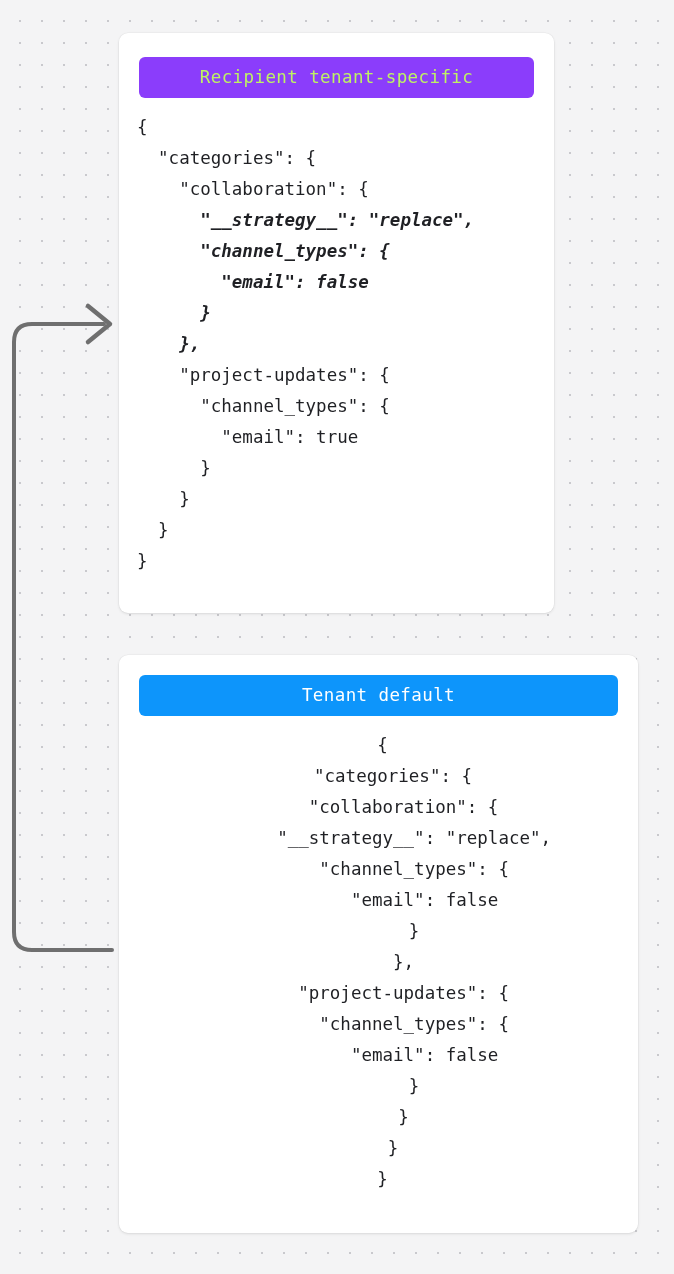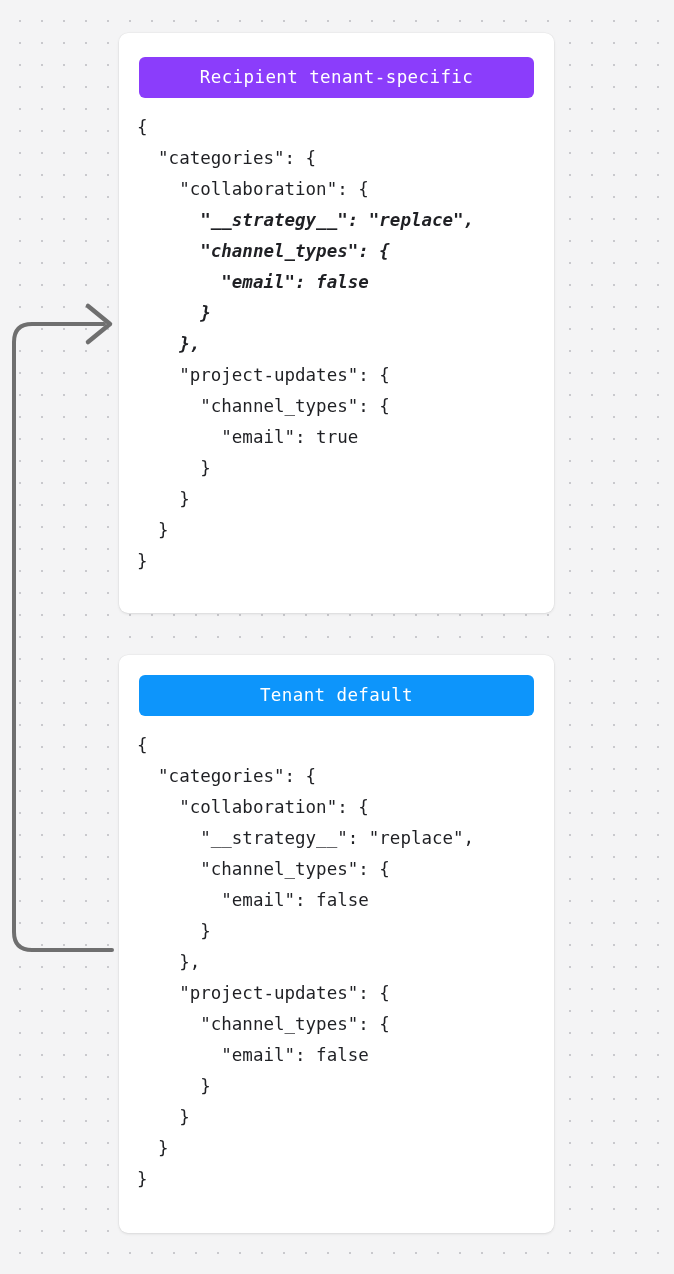--- a/index.html
+++ b/index.html
@@ -47,22 +47,23 @@
   }
   #card-recipient {
     left: 119px;
     top: 33px;
     width: 435px;
     height: 580px;
   }
   #card-tenant {
     left: 119px;
     top: 655px;
-    width: 435px;
+    width: 519px;
     height: 578px;
+    text-align: center;
   }
 
   .node-header {
     margin: 20px 20px 0 20px;
     height: 41px;
     border-radius: 6px;
     display: flex;
     align-items: center;
     justify-content: center;
     color: #ffffff;
@@ -99,21 +100,21 @@
 <body style="background-color: rgb(244, 244, 245);">
 
 <div id="flow-canvas">
 
   <svg id="connector-arrow" viewBox="0 0 130 700" width="130" height="700" fill="none" xmlns="http://www.w3.org/2000/svg">
     <path d="M 112 670 L 32 670 Q 14 670 14 652 L 14 62 Q 14 44 32 44 L 104 44" stroke="#6f6f6f" stroke-width="4" fill="none" stroke-linecap="round" stroke-linejoin="round"></path>
     <path d="M 88 26 L 110 44 L 88 62" stroke="#6f6f6f" stroke-width="4.5" fill="none" stroke-linecap="round" stroke-linejoin="round"></path>
   </svg>
 
   <div class="node-card" id="card-recipient">
-    <div class="node-header" id="header-recipient" style="background: rgb(139, 61, 251); color: #ffffff; margin-top: 24px;">Recipient tenant-specific</div>
+    <div class="node-header" id="header-recipient" style="background: rgb(139, 61, 251); color: #bef264; margin-top: 24px;">Recipient tenant-specific</div>
     <div class="node-body" id="body-recipient"><span class="code-line">{</span><span class="code-line">  "categories": {</span><span class="code-line">    "collaboration": {</span><span class="code-line hl">      "__strategy__": "replace",</span><span class="code-line hl">      "channel_types": {</span><span class="code-line hl">        "email": false</span><span class="code-line hl">      }</span><span class="code-line hl">    },</span><span class="code-line">    "project-updates": {</span><span class="code-line">      "channel_types": {</span><span class="code-line">        "email": true</span><span class="code-line">      }</span><span class="code-line">    }</span><span class="code-line">  }</span><span class="code-line">}</span></div>
   </div>
 
   <div class="node-card" id="card-tenant">
     <div class="node-header" id="header-tenant" style="background: rgb(13, 149, 251); color: rgb(255, 255, 255);">Tenant default</div>
     <div class="node-body" id="body-tenant"><span class="code-line">{</span><span class="code-line">  "categories": {</span><span class="code-line">    "collaboration": {</span><span class="code-line">      "__strategy__": "replace",</span><span class="code-line">      "channel_types": {</span><span class="code-line">        "email": false</span><span class="code-line">      }</span><span class="code-line">    },</span><span class="code-line">    "project-updates": {</span><span class="code-line">      "channel_types": {</span><span class="code-line">        "email": false</span><span class="code-line">      }</span><span class="code-line">    }</span><span class="code-line">  }</span><span class="code-line">}</span></div>
   </div>
 
 </div>
 

